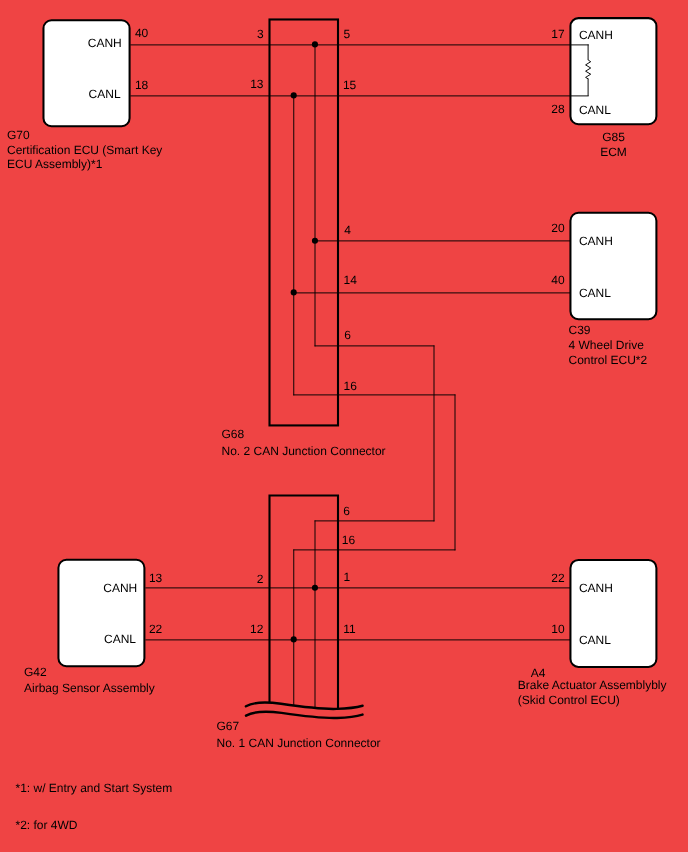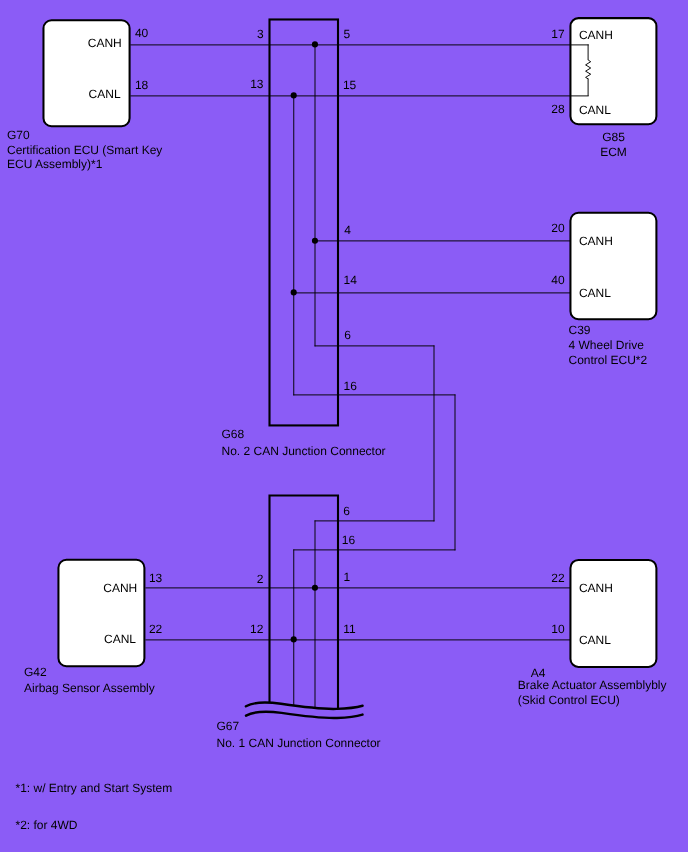--- a/index.html
+++ b/index.html
@@ -1,20 +1,20 @@
 <!DOCTYPE html>
 <html><head>
 <meta charset="utf-8">
 <title>CAN Communication System Wiring Diagram</title>
 <style>
   html,body{margin:0;padding:0;background:#ffffff;}
   body{width:688px;height:852px;overflow:hidden;
        font-family:"Liberation Sans",sans-serif;color:#000;
        -webkit-font-smoothing:antialiased;text-rendering:geometricPrecision;}
-  #canvas{position:relative;width:688px;height:852px;background:#8b5cf6;}
+  #canvas{position:relative;width:688px;height:852px;background:#ef4444;}
   svg#diagram{position:absolute;left:0;top:0;width:688px;height:852px;
               shape-rendering:geometricPrecision;}
   svg#diagram text{font-family:"Liberation Sans",sans-serif;fill:#000000;
                    font-size:12px;dominant-baseline:alphabetic;}
   .ecu-box{fill:#ffffff;stroke:#000000;stroke-width:2.05;}
   .jc-box{fill:none;stroke:#000000;stroke-width:2.1;}
   .wire{stroke:#000000;stroke-width:0.95;fill:none;}
   .dot{fill:#000000;}
   .brk{stroke:#000000;stroke-width:2.45;fill:none;stroke-linecap:round;}
   .res{stroke:#000000;stroke-width:0.95;fill:none;stroke-linejoin:miter;}

